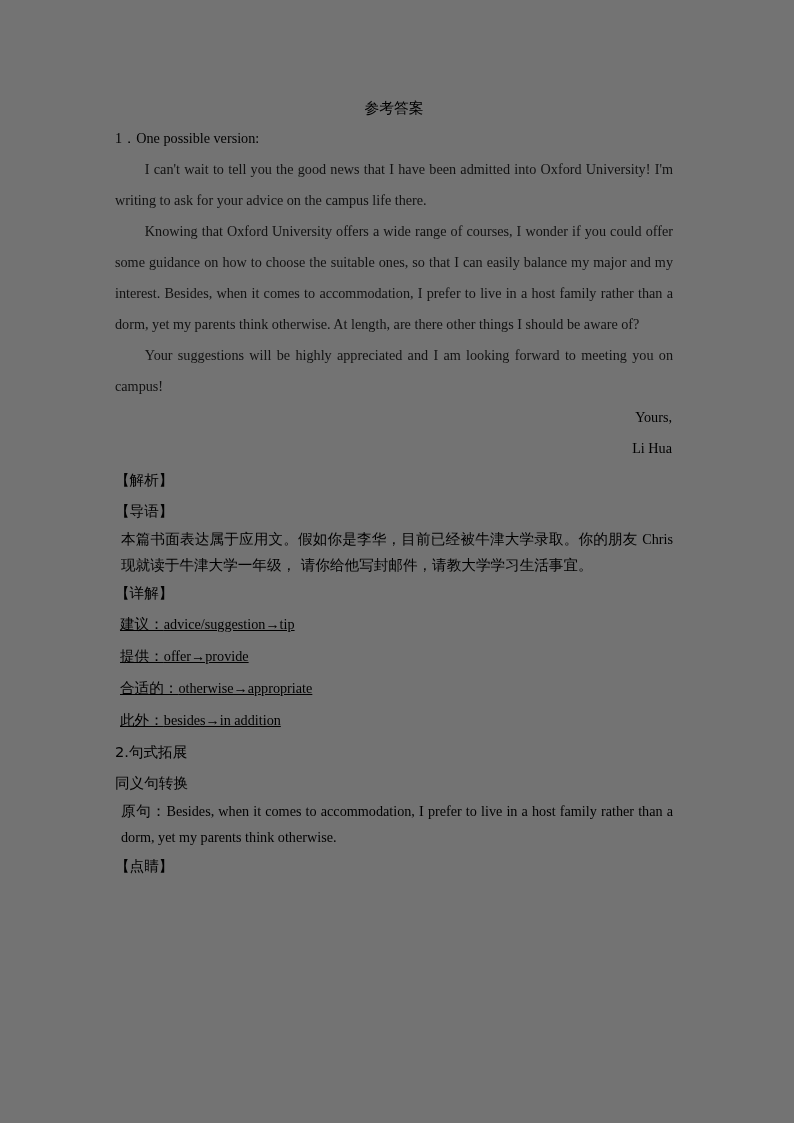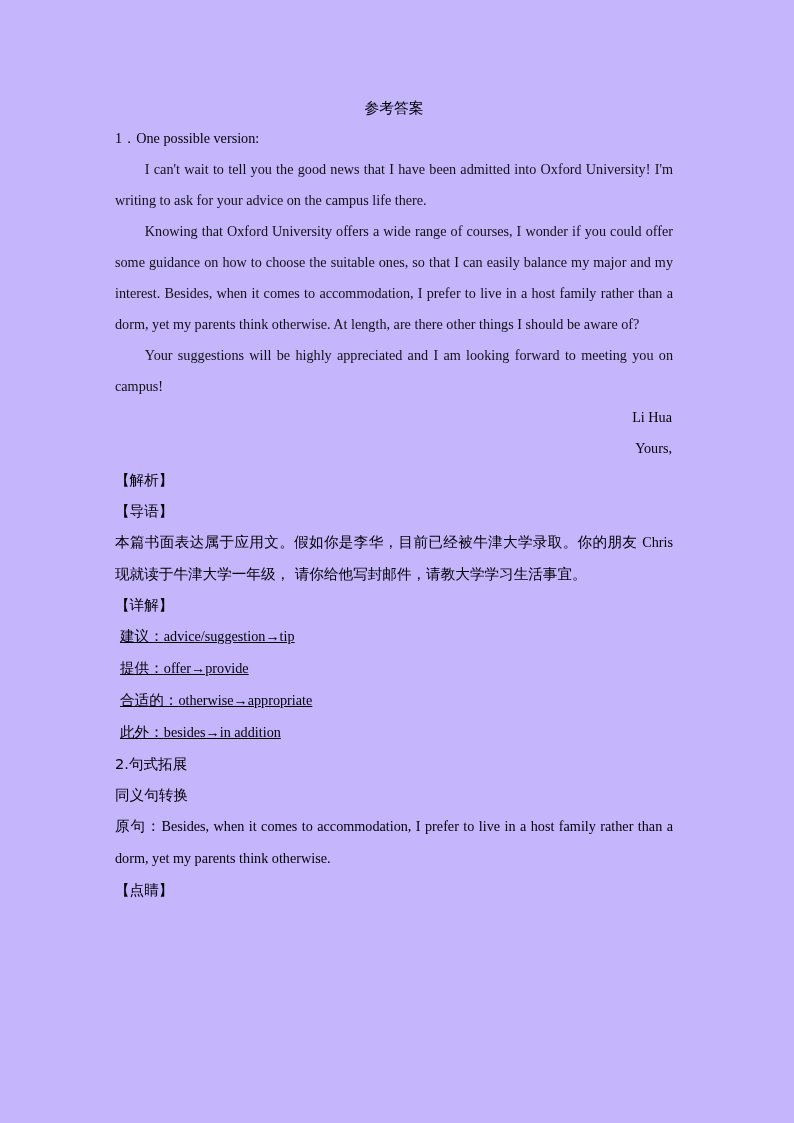--- a/index.html
+++ b/index.html
@@ -13,21 +13,21 @@
     position: relative;
     font-family: "Liberation Serif", "DejaVu Serif", serif;
     color: #000000;
     overflow: hidden;
   }
   .page {
     position: absolute;
     left: 0; top: 0;
     width: 794px;
     height: 1123px;
-    background: #c4b5fd;
+    background: #737373;
   }
   .content {
     position: absolute;
     left: 115px;
     top: 92px;
     width: 558px;
   }
 
   
   .en {
@@ -65,25 +65,26 @@
   .mixed {
     line-height: 31px;
     font-size: 14.6px;
     font-family: "DejaVu Sans", "Liberation Sans", sans-serif;
   }
   .mixed .val {
     font-family: "Liberation Serif", "DejaVu Serif", serif;
     font-size: 14.2px;
   }
   .mixed-para {
-    line-height: 31px;
+    line-height: 25px;
     font-size: 14.6px;
     font-family: "DejaVu Sans", "Liberation Sans", sans-serif;
     text-align: justify;
     text-align-last: left;
+    margin-left: 6px;
   }
   .mixed-para .val {
     font-family: "Liberation Serif", "DejaVu Serif", serif;
     font-size: 14.2px;
   }
 
   .title {
     text-align: center;
     font-family: "DejaVu Sans", "Liberation Sans", sans-serif;
     font-size: 14.8px;
@@ -114,22 +115,22 @@
 
     <div class="en-line">1．One possible version:</div>
 
 
     <div class="en indent2">I can't wait to tell you the good news that I have been admitted into Oxford University! I'm writing to ask for your advice on the campus life there.</div>
 
     <div class="en indent2">Knowing that Oxford University offers a wide range of courses, I wonder if you could offer some guidance on how to choose the suitable ones, so that I can easily balance my major and my interest. Besides, when it comes to accommodation, I prefer to live in a host family rather than a dorm, yet my parents think otherwise. At length, are there other things I should be aware of?</div>
 
     <div class="en indent2">Your suggestions will be highly appreciated and I am looking forward to meeting you on campus!</div>
 
+    <div class="sig">Yours,</div>
     <div class="sig">Li Hua</div>
-    <div class="sig">Yours,</div>
 
     <div class="zh-bracket">【解析】</div>
 
     <div class="zh-bracket">【导语】</div>
 
     <div class="mixed-para"><span>本篇书面表达属于应用文。假如你是李华，目前已经被牛津大学录取。你的朋友 </span><span class="val">Chris</span><span> 现就读于牛津大学一年级， 请你给他写封邮件，请教大学学习生活事宜。</span></div>
 
     <div class="zh-bracket">【详解】</div>
 
 

